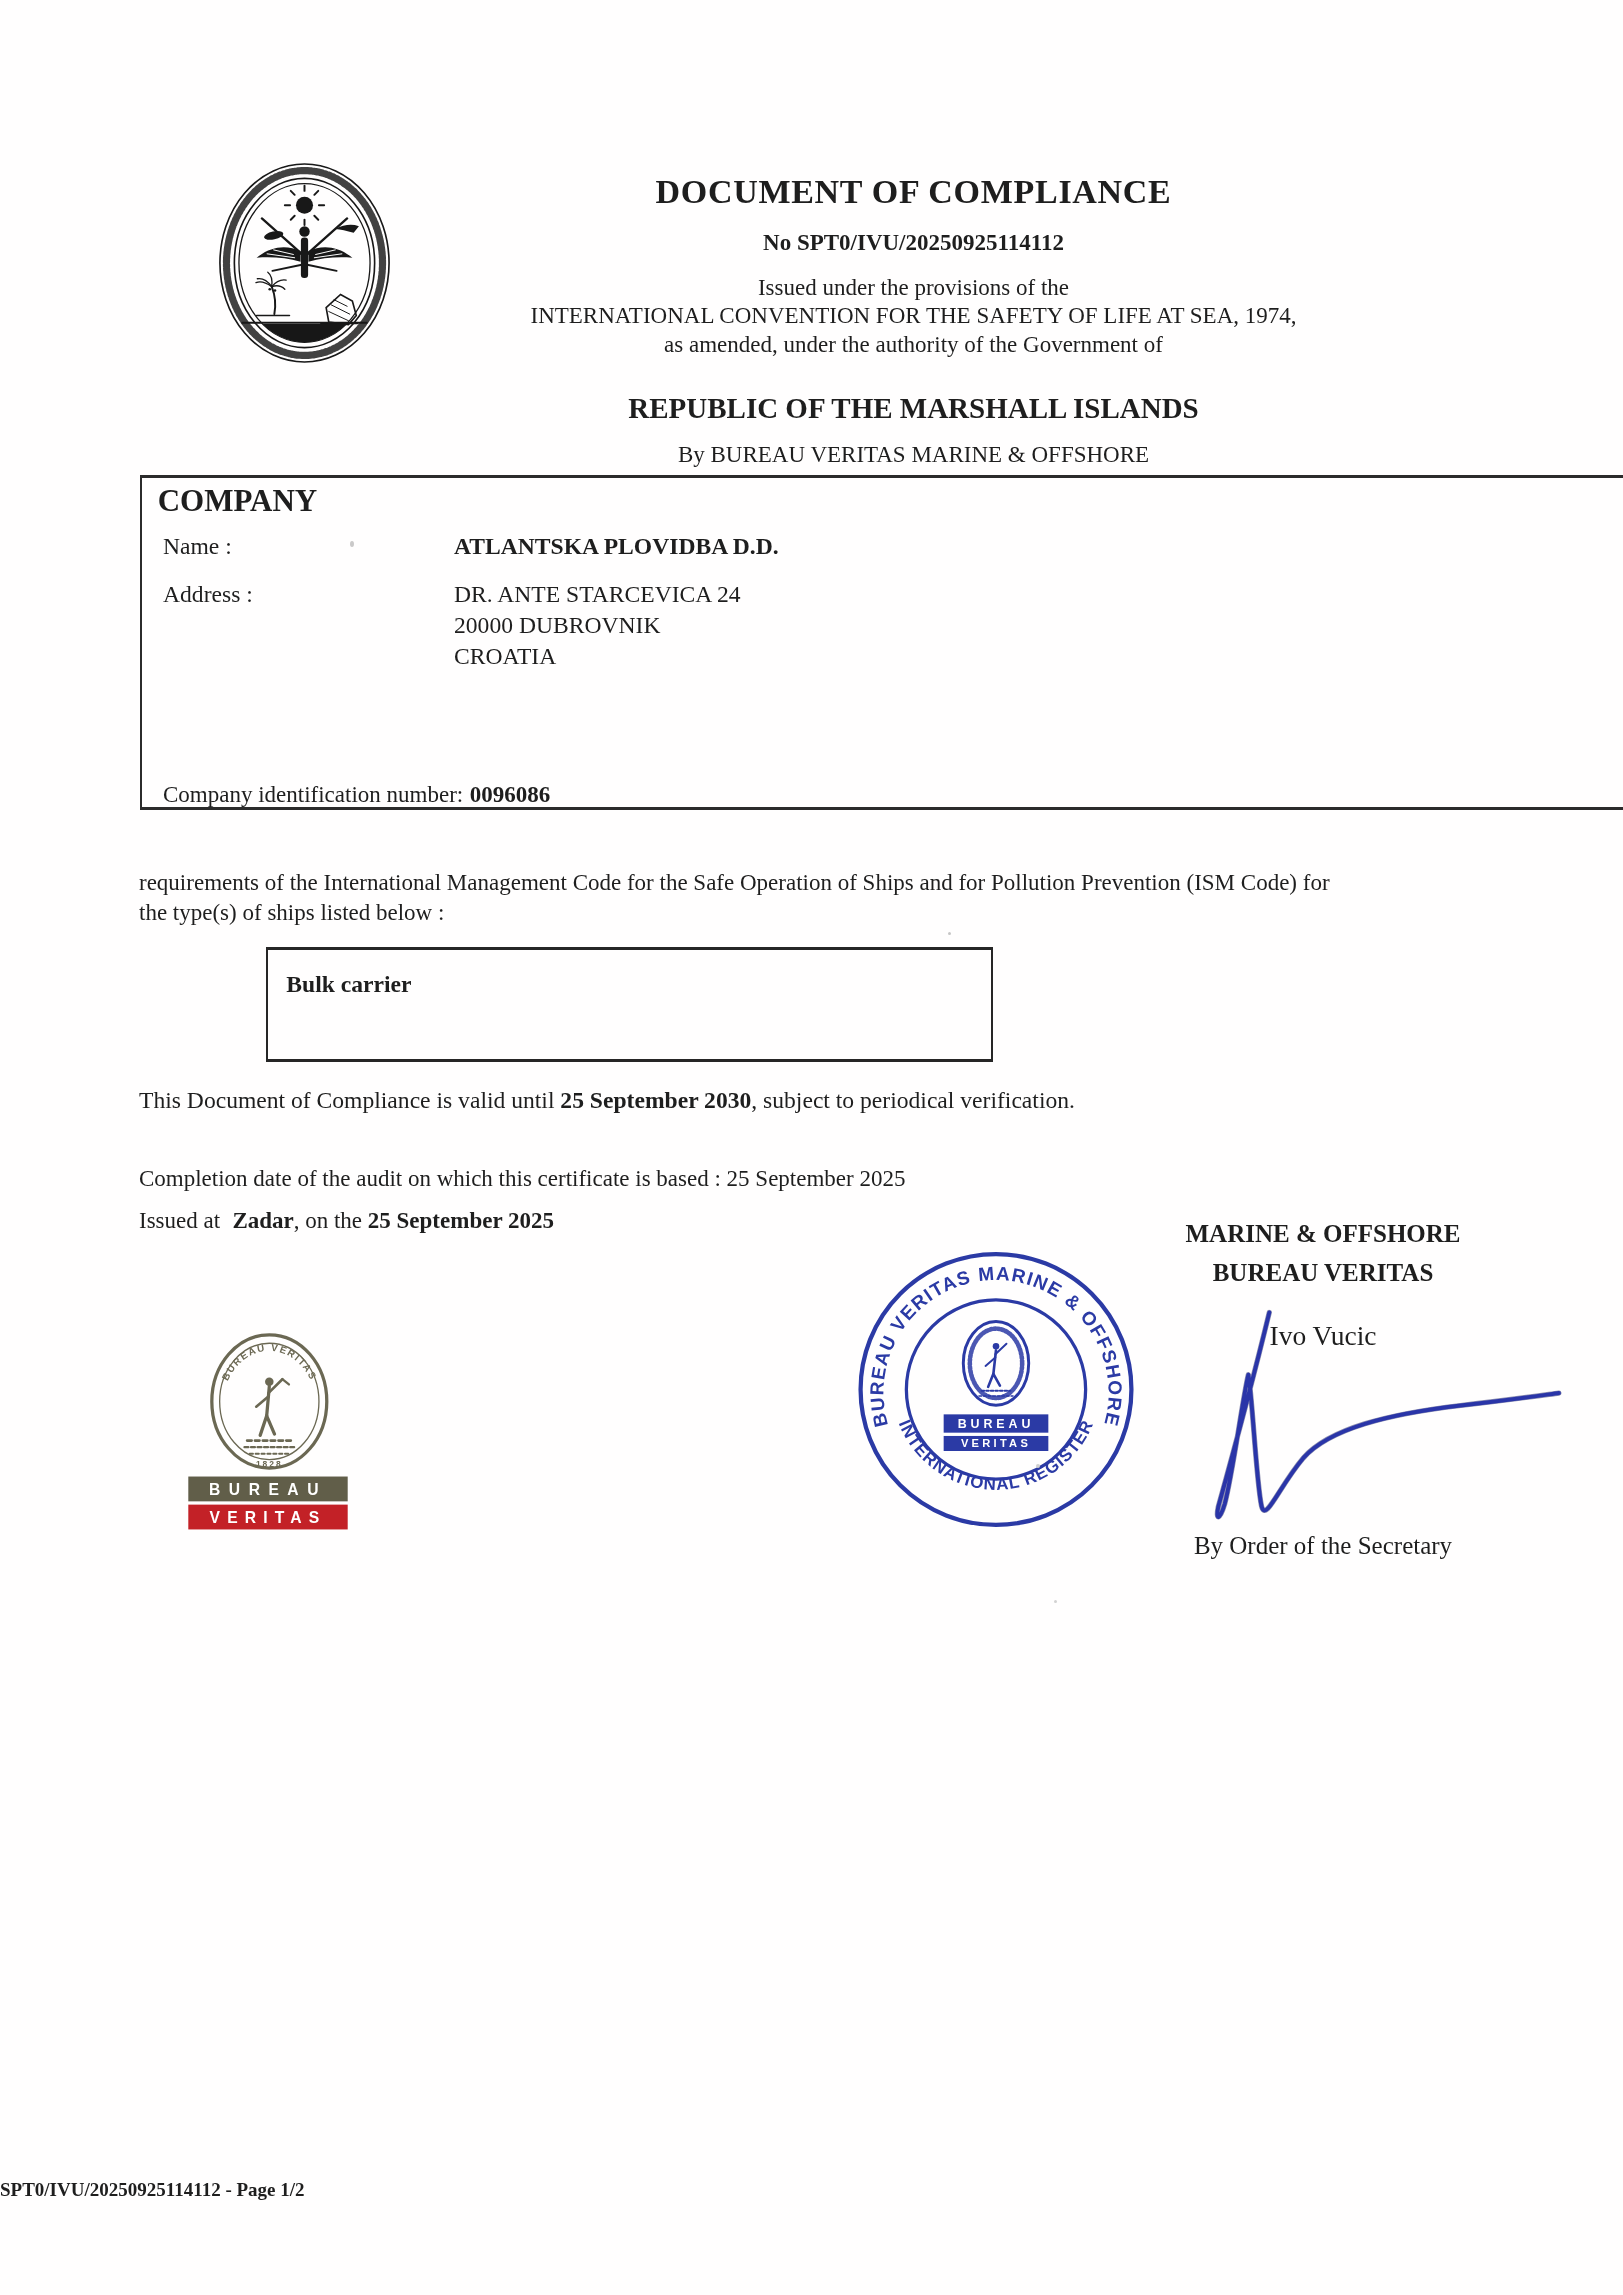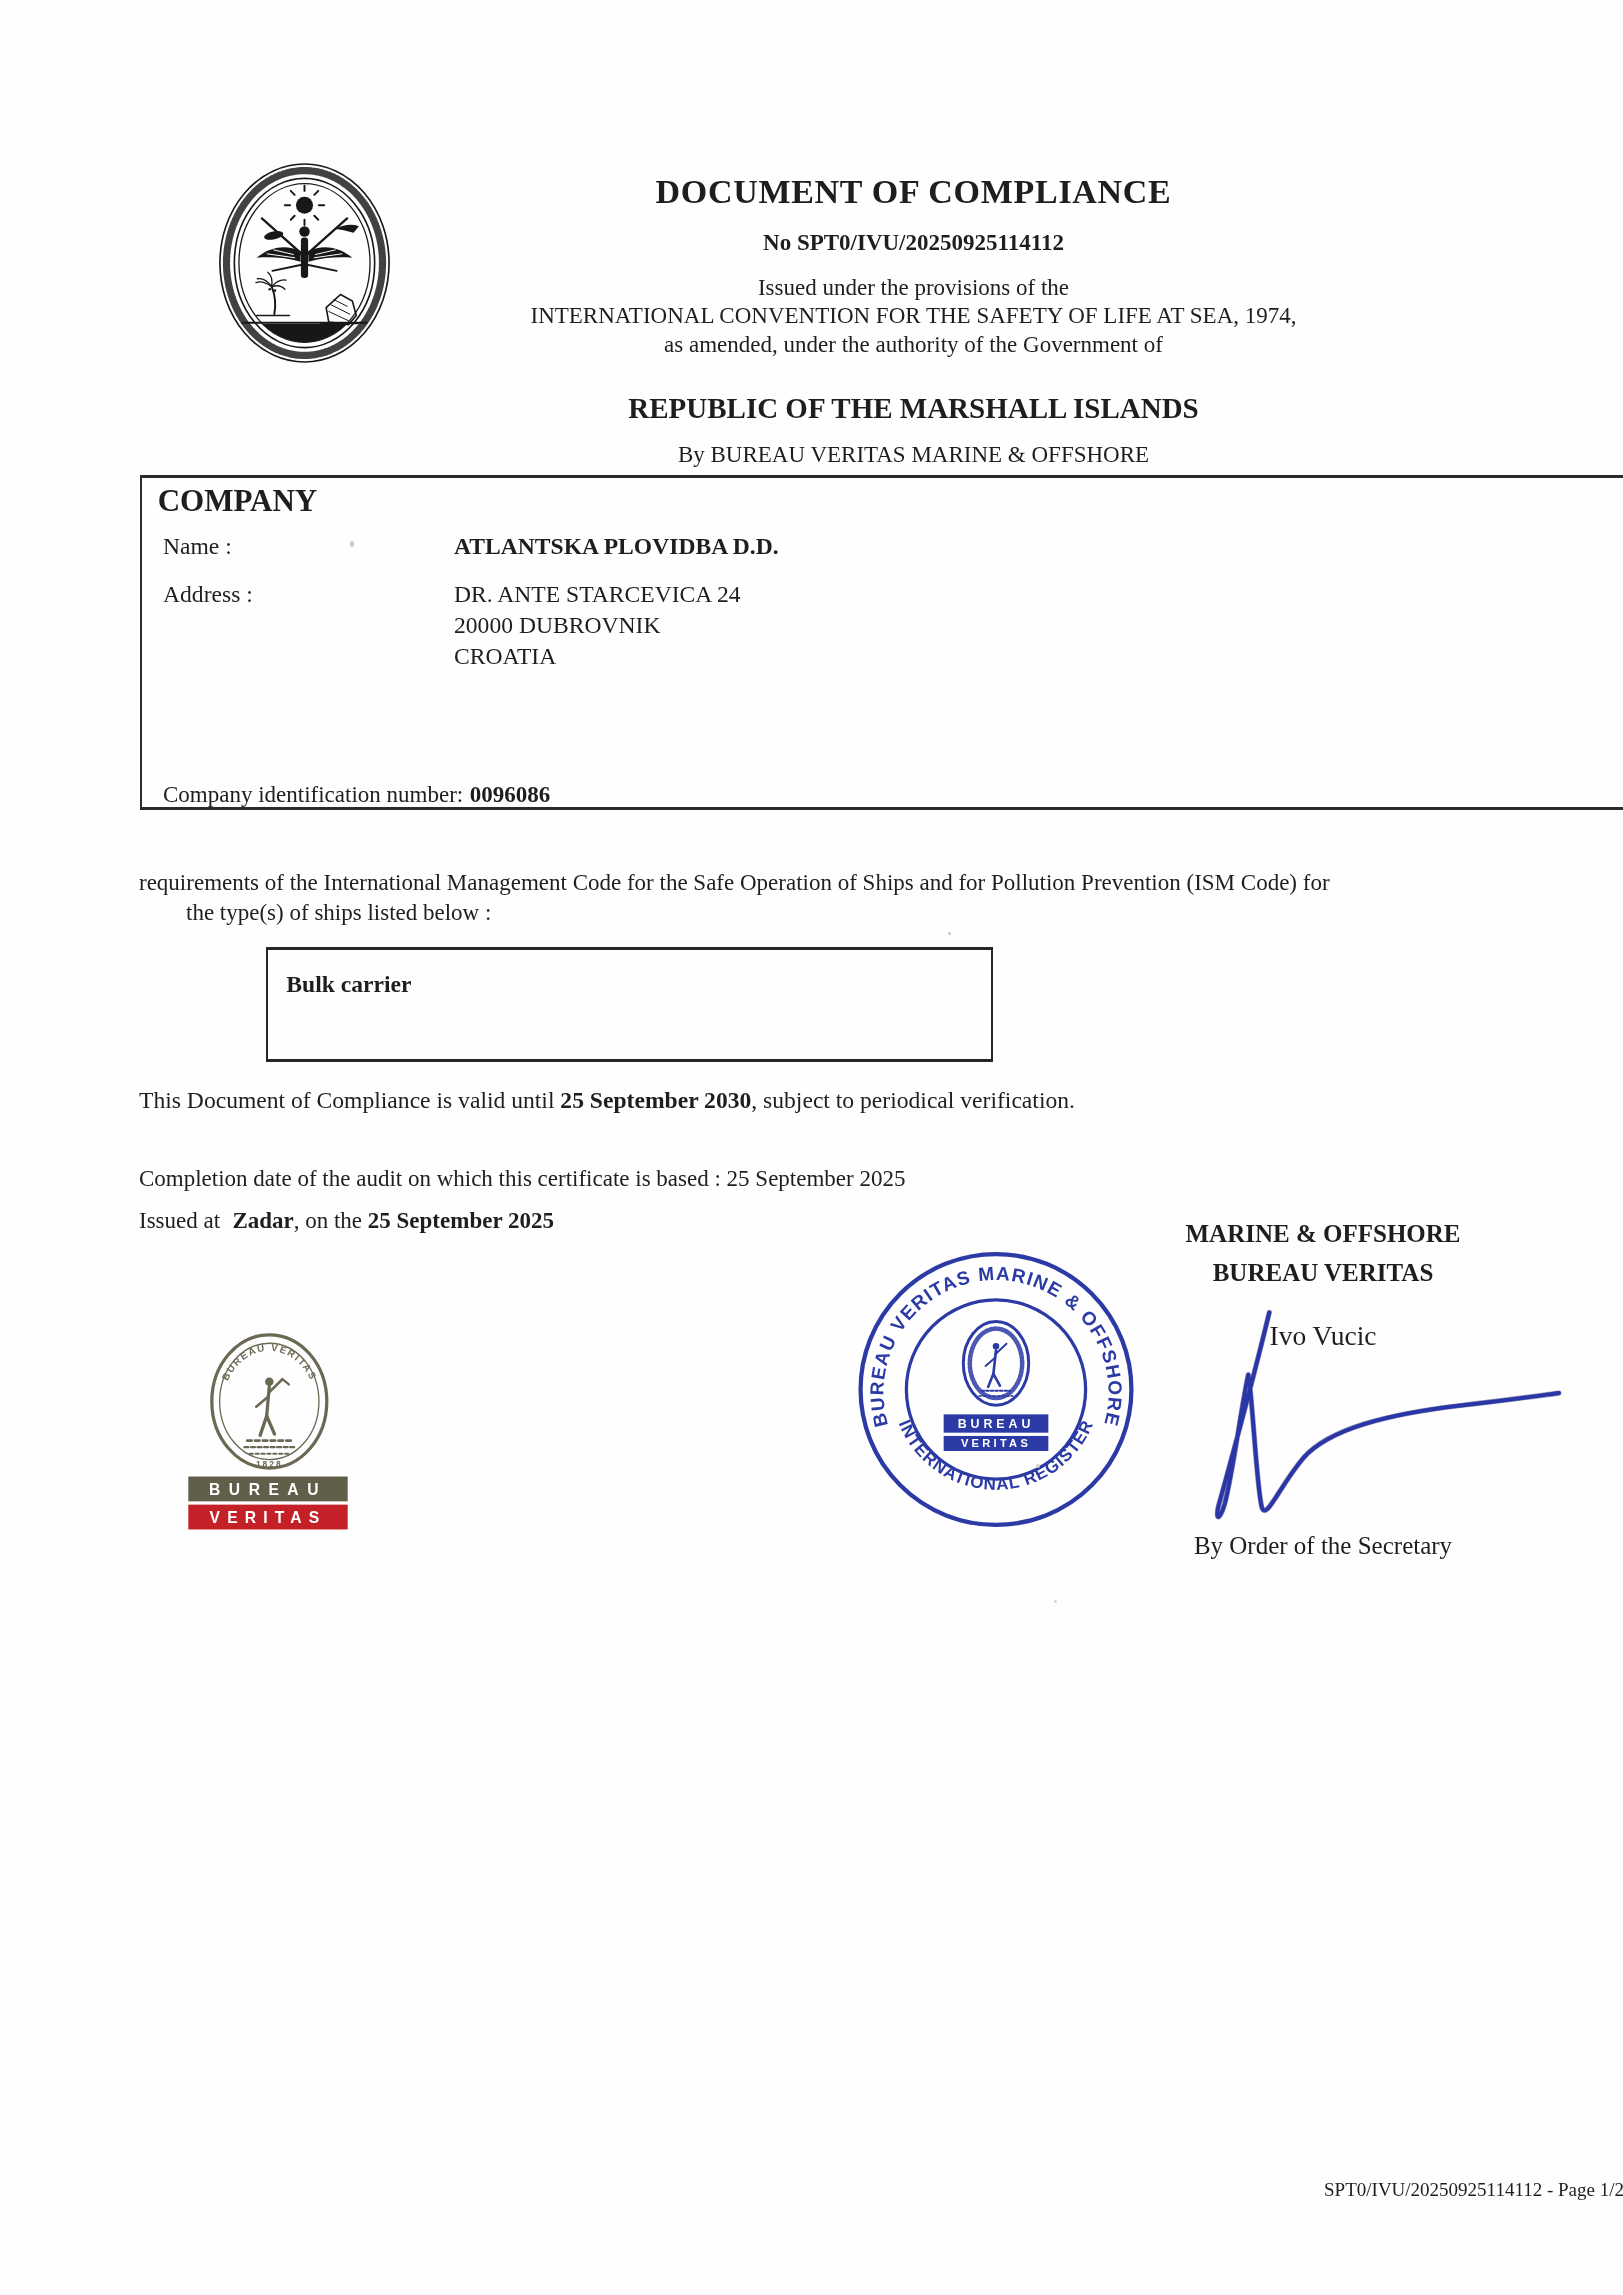--- a/index.html
+++ b/index.html
@@ -35,21 +35,21 @@
   .issued-line{left:139px;top:1207px;font-size:23px;}
   .gap-sm{display:inline-block;width:6.5px;}
 
   .sig-line{left:1133px;width:380px;text-align:center;}
   .sig-org{font-size:25px;font-weight:bold;}
   .sig-org1{top:1258px;}
   .sig-org2{top:1219px;}
   .signer{top:1319px;font-size:27.5px;}
   .order-line{top:1531px;font-size:25px;}
 
-  .footer{left:0;top:2179px;width:1624px;text-align:right;font-size:19px;font-weight:normal;}
+  .footer{left:0;top:2179px;width:1624px;text-align:left;font-size:19px;font-weight:bold;}
 
   svg{position:absolute;overflow:visible;}
   .speck{position:absolute;border-radius:50%;}
 </style>
 </head>
 <body>
 
 <div class="page">
 
   <svg style="left:216px;top:158px;" width="177" height="210" viewBox="0 0 270 320">
@@ -142,21 +142,21 @@
     <div class="abs lbl" style="left:21px;top:102px;">Address :</div>
     <div class="abs val" style="left:312px;top:102px;">DR. ANTE STARCEVICA 24</div>
     <div class="abs val" style="left:312px;top:133px;">20000 DUBROVNIK</div>
     <div class="abs val" style="left:312px;top:164px;">CROATIA</div>
     <div class="abs" style="left:21px;top:303px;font-size:23px;">
       <span>Company identification number:</span><span class="gap-sm"></span><span class="bold">0096086</span>
     </div>
   </div>
 
   <div class="abs certify-line" style="top:869px;">requirements of the International Management Code for the Safe Operation of Ships and for Pollution Prevention (ISM Code) for</div>
-  <div class="abs certify-line" style="top:899px;margin-left:47px;">the type(s) of ships listed below :</div>
+  <div class="abs certify-line" style="top:899px;">the type(s) of ships listed below :</div>
 
   <div class="ship-box">
     <div class="abs ship-type">Bulk carrier</div>
   </div>
 
   <div class="abs valid-line">
     <span>This Document of Compliance is valid until </span><span class="bold">25 September 2030</span><span>, subject to periodical verification.</span>
   </div>
   <div class="abs completion-line">Completion date of the audit on which this certificate is based : 25 September 2025</div>
   <div class="abs issued-line">

